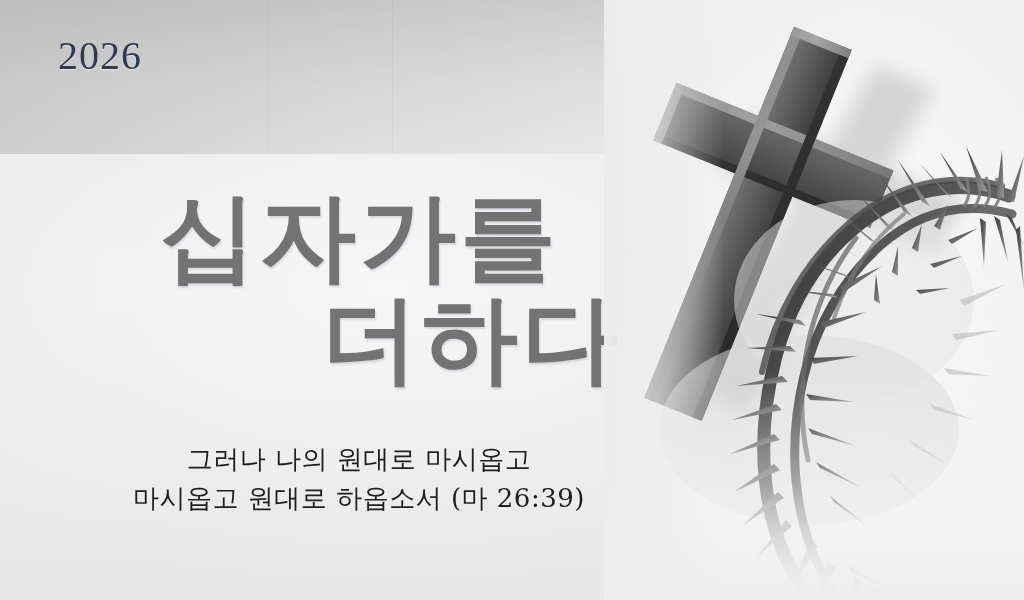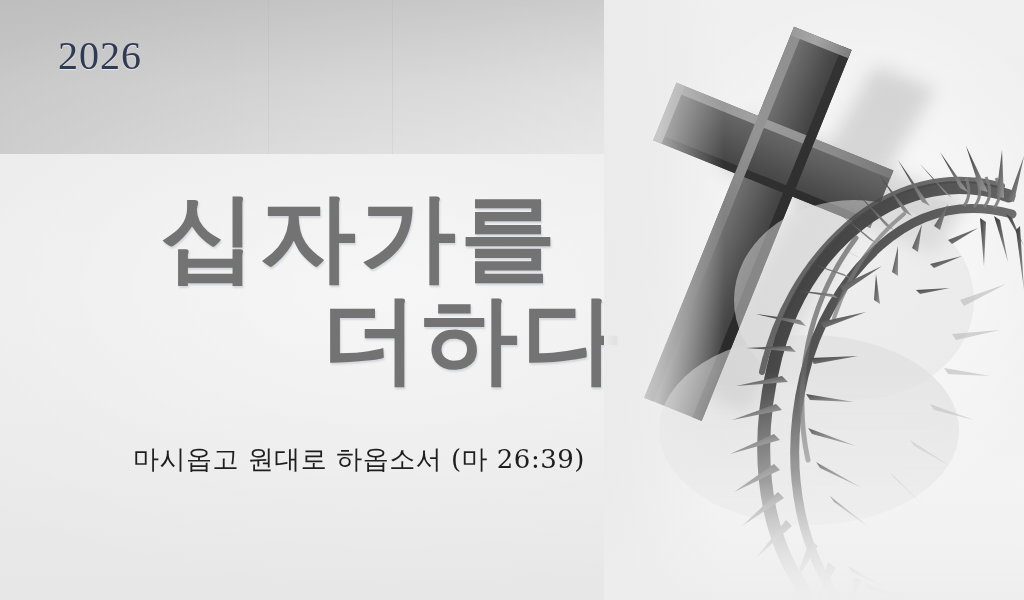--- a/index.html
+++ b/index.html
@@ -416,16 +416,17 @@
   <div class="kicker">
     <span class="kicker-year">2026</span>
   </div>
 
   <div class="headline">
     <span class="headline-l1">십자가를</span>
     <span class="headline-l2">더하다</span>
   </div>
 
   <div class="verse">
+    <span class="verse-line">그러나 나의 원대로 마시옵고</span>
     <span class="verse-line">마시옵고 원대로 하옵소서 (마 26:39)</span>
   </div>
 
 </div>
 
 </body></html>

